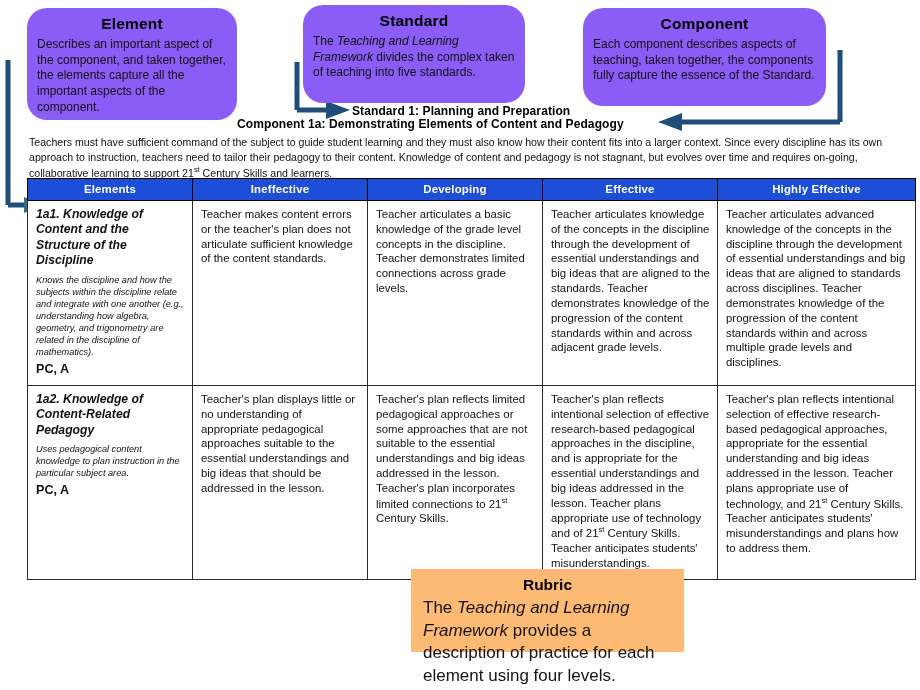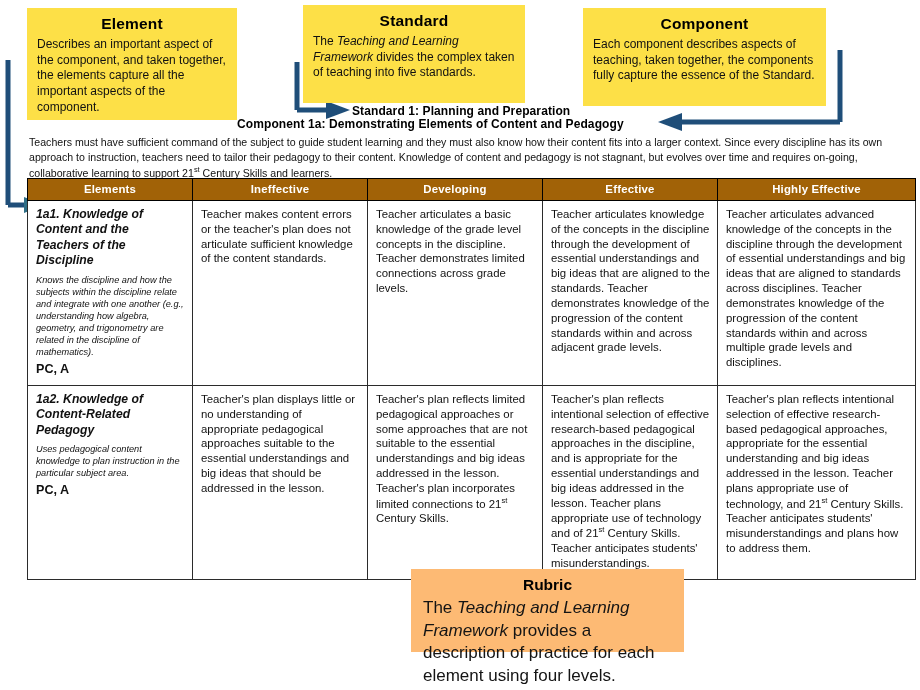--- a/index.html
+++ b/index.html
@@ -10,24 +10,25 @@
     font-family:"Liberation Sans", sans-serif;
     color:#000;
     position:relative;
     overflow:hidden;
   }
   .stage{position:absolute;left:0;top:0;width:920px;height:690px;}
 
   
   .callout{
     position:absolute;
-    background:#fde047;
+    background:#8b5cf6;
     box-sizing:border-box;
     padding:6px 10px 8px 10px;
     line-height:1.30;
+    border-radius:20px;
   }
   .callout .c-title{
     font-size:15.5px;
     font-weight:bold;
     text-align:center;
     margin-bottom:3px;
     letter-spacing:.2px;
   }
   .callout .c-body{
     font-size:12px;
@@ -69,21 +70,21 @@
   #narrative sup{font-size:7.4px;vertical-align:super;}
 
   
   #rubric-table{
     position:absolute;left:27px;top:178px;width:868px;
     border-collapse:collapse;
     table-layout:fixed;
     background:#fff;
   }
   #rubric-table th{
-    background:#a16207;color:#fff;
+    background:#1d4ed8;color:#fff;
     font-size:11.4px;font-weight:bold;
     padding:4px 2px 5px 2px;
     text-align:center;
     border:1px solid #000;
     letter-spacing:.2px;
   }
   #rubric-table td{
     border:1px solid #2b2b2b;
     vertical-align:top;
     padding:6px 7px 8px 8px;
@@ -172,21 +173,21 @@
         <th>Ineffective</th>
         <th>Developing</th>
         <th>Effective</th>
         <th>Highly Effective</th>
       </tr>
     </thead>
     <tbody>
 
       <tr>
         <td class="cell-h1">
-          <p class="el-title">1a1. Knowledge of Content and the Teachers of the Discipline</p>
+          <p class="el-title">1a1. Knowledge of Content and the Structure of the Discipline</p>
           <p class="el-desc">Knows the discipline and how the subjects within the discipline relate and integrate with one another (e.g., understanding how algebra, geometry, and trigonometry are related in the discipline of mathematics).</p>
           <p class="el-code">PC, A</p>
         </td>
         <td>Teacher makes content errors or the teacher's plan does not articulate sufficient knowledge of the content standards.</td>
         <td>Teacher articulates a basic knowledge of the grade level concepts in the discipline. Teacher demonstrates limited connections across grade levels.</td>
         <td>Teacher articulates knowledge of the concepts in the discipline through the development of essential understandings and big ideas that are aligned to the standards.  Teacher demonstrates knowledge of the progression of the content standards within and across adjacent grade levels.</td>
         <td>Teacher articulates advanced knowledge of the concepts in the discipline through the development of essential understandings and big ideas that are aligned to standards across disciplines. Teacher demonstrates knowledge of the progression of the content standards within and across multiple grade levels and disciplines.</td>
       </tr>
 
       <tr>

